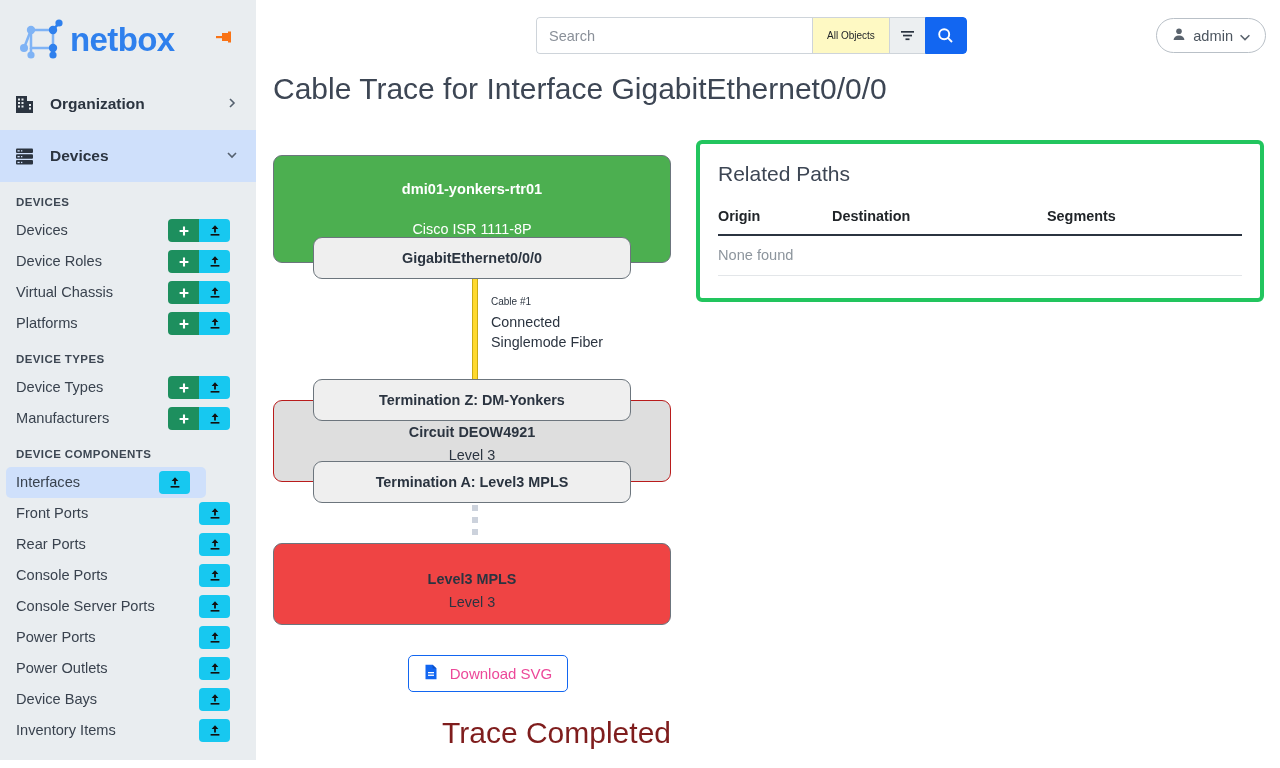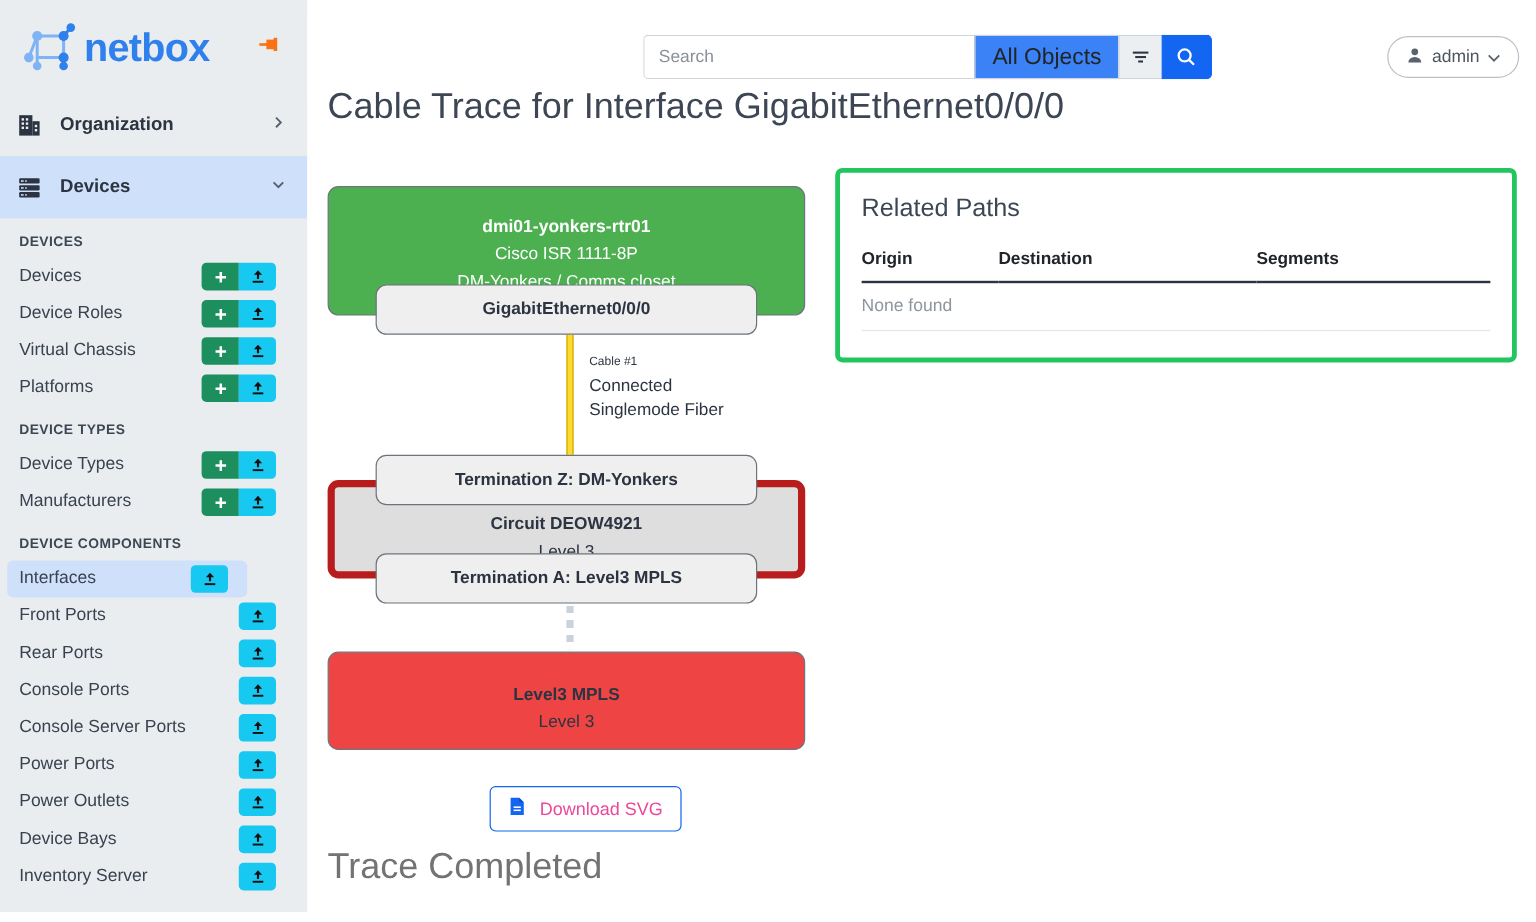--- a/index.html
+++ b/index.html
@@ -78,43 +78,42 @@
   }
   .btn-add { background: #1d8f5e; border-radius: 4px 0 0 4px; }
   .btn-imp { background: #17c8f0; border-radius: 0 4px 4px 0; }
   .btn-imp.solo { border-radius: 4px; }
 
   
   #topbar {
     position: absolute; left: 256px; top: 0;
     width: 1024px; height: 70px;
     background: #ffffff;
-    margin-top: 12px;
   }
   .search-wrap {
     position: absolute; left: 280px; top: 17px;
     display: flex; height: 37px;
     border-radius: 4px; overflow: hidden;
   }
   .search-input {
     width: 276px; height: 37px;
     border: 1px solid #ced4da; border-right: none;
     border-radius: 4px 0 0 4px;
     padding: 0 12px;
     font-size: 14.5px; font-family: "Liberation Sans", sans-serif;
     color: #212529; outline: none;
     background: #fff;
   }
   .search-input::placeholder { color: #8a9099; }
   .obj-select {
     display: flex; align-items: center; justify-content: center;
     padding: 0 14px;
-    background: #3b82f6;
+    background: #fef9c3;
     border: 1px solid #ced4da; border-right: none;
-    font-size: 19px; color: #212529;
+    font-size: 10px; color: #212529;
     cursor: pointer;
   }
   .filter-btn {
     display: flex; align-items: center; justify-content: center;
     width: 36px;
     background: #eceff1;
     border: 1px solid #ced4da; border-right: none;
     cursor: pointer;
   }
   .search-btn {
@@ -150,21 +149,21 @@
     border-radius: 9px;
     text-align: center;
     position: relative;
   }
   .node-device {
     background: #4caf50;
     height: 108px;
     padding-top: 25px;
     color: #ffffff;
   }
-  .node-device .l1 { font-size: 14.6px; font-weight: 700; margin-bottom: 7px; }
+  .node-device .l1 { font-size: 14.6px; font-weight: 700; margin-bottom: 24px; }
   .node-device .l2 { font-size: 14.4px; margin-bottom: 7px; }
   .node-device .l3 { font-size: 14.4px; }
 
   .term-box {
     background: #efefef;
     border: 1px solid #6c757d;
     border-radius: 9px;
     height: 42px;
     line-height: 40px;
     font-size: 14.4px; font-weight: 700;
@@ -189,21 +188,21 @@
   }
   .cable-info {
     position: absolute; left: 218px; top: 13px;
     text-align: left; line-height: 20px;
   }
   .cable-info .ci1 { font-size: 10px; font-weight: 400; color: #2b3440; }
   .cable-info .ci2, .cable-info .ci3 { font-size: 14.3px; color: #2b3440; }
 
   .circuit-box {
     background: #dedede;
-    border: 6px solid #b91c1c;
+    border: 1px solid #b91c1c;
     border-radius: 9px;
     height: 82px;
     margin-top: -21px;
     padding-top: 23px;
     text-align: center;
     position: relative;
     z-index: 1;
   }
   .circuit-box .c1 { font-size: 14.4px; font-weight: 700; color: #2b3440; margin-bottom: 7px; }
   .circuit-box .c2 { font-size: 14.4px; color: #2b3440; }
@@ -231,24 +230,24 @@
     border: 1px solid #1266f1;
     border-radius: 5px;
     background: #fff;
     color: #ec4899;
     font-size: 15px;
     font-family: "Liberation Sans", sans-serif;
     cursor: pointer;
     margin-left: 32px;
   }
   .trace-done {
-    text-align: left;
-    margin-top: 13px;
+    text-align: right;
+    margin-top: 24px;
     font-size: 30px;
-    color: #737373;
+    color: #7f1d1d;
   }
 
   
   #paths-card {
     position: absolute; left: 440px; top: 70px;
     width: 568px;
     border: 4px solid #22c55e;
     border-radius: 6px;
     background: #fff;
     padding: 18px 18px 22px 18px;
@@ -531,21 +530,21 @@
     <span class="nav-btns">
       <span class="btn-imp solo">
         <svg width="12" height="13" viewBox="0 0 12 13">
             <path d="M6 1.2 L9.4 5 L6.9 5 L6.9 8.4 L5.1 8.4 L5.1 5 L2.6 5 Z" fill="#111"></path>
             <rect x="1.6" y="10" width="8.8" height="1.6" fill="#111"></rect>
           </svg>
       </span>
     </span>
   </div>
   <div class="nav-row">
-    <span class="label">Inventory Server</span>
+    <span class="label">Inventory Items</span>
     <span class="nav-btns">
       <span class="btn-imp solo">
         <svg width="12" height="13" viewBox="0 0 12 13">
             <path d="M6 1.2 L9.4 5 L6.9 5 L6.9 8.4 L5.1 8.4 L5.1 5 L2.6 5 Z" fill="#111"></path>
             <rect x="1.6" y="10" width="8.8" height="1.6" fill="#111"></rect>
           </svg>
       </span>
     </span>
   </div>
 </div>

